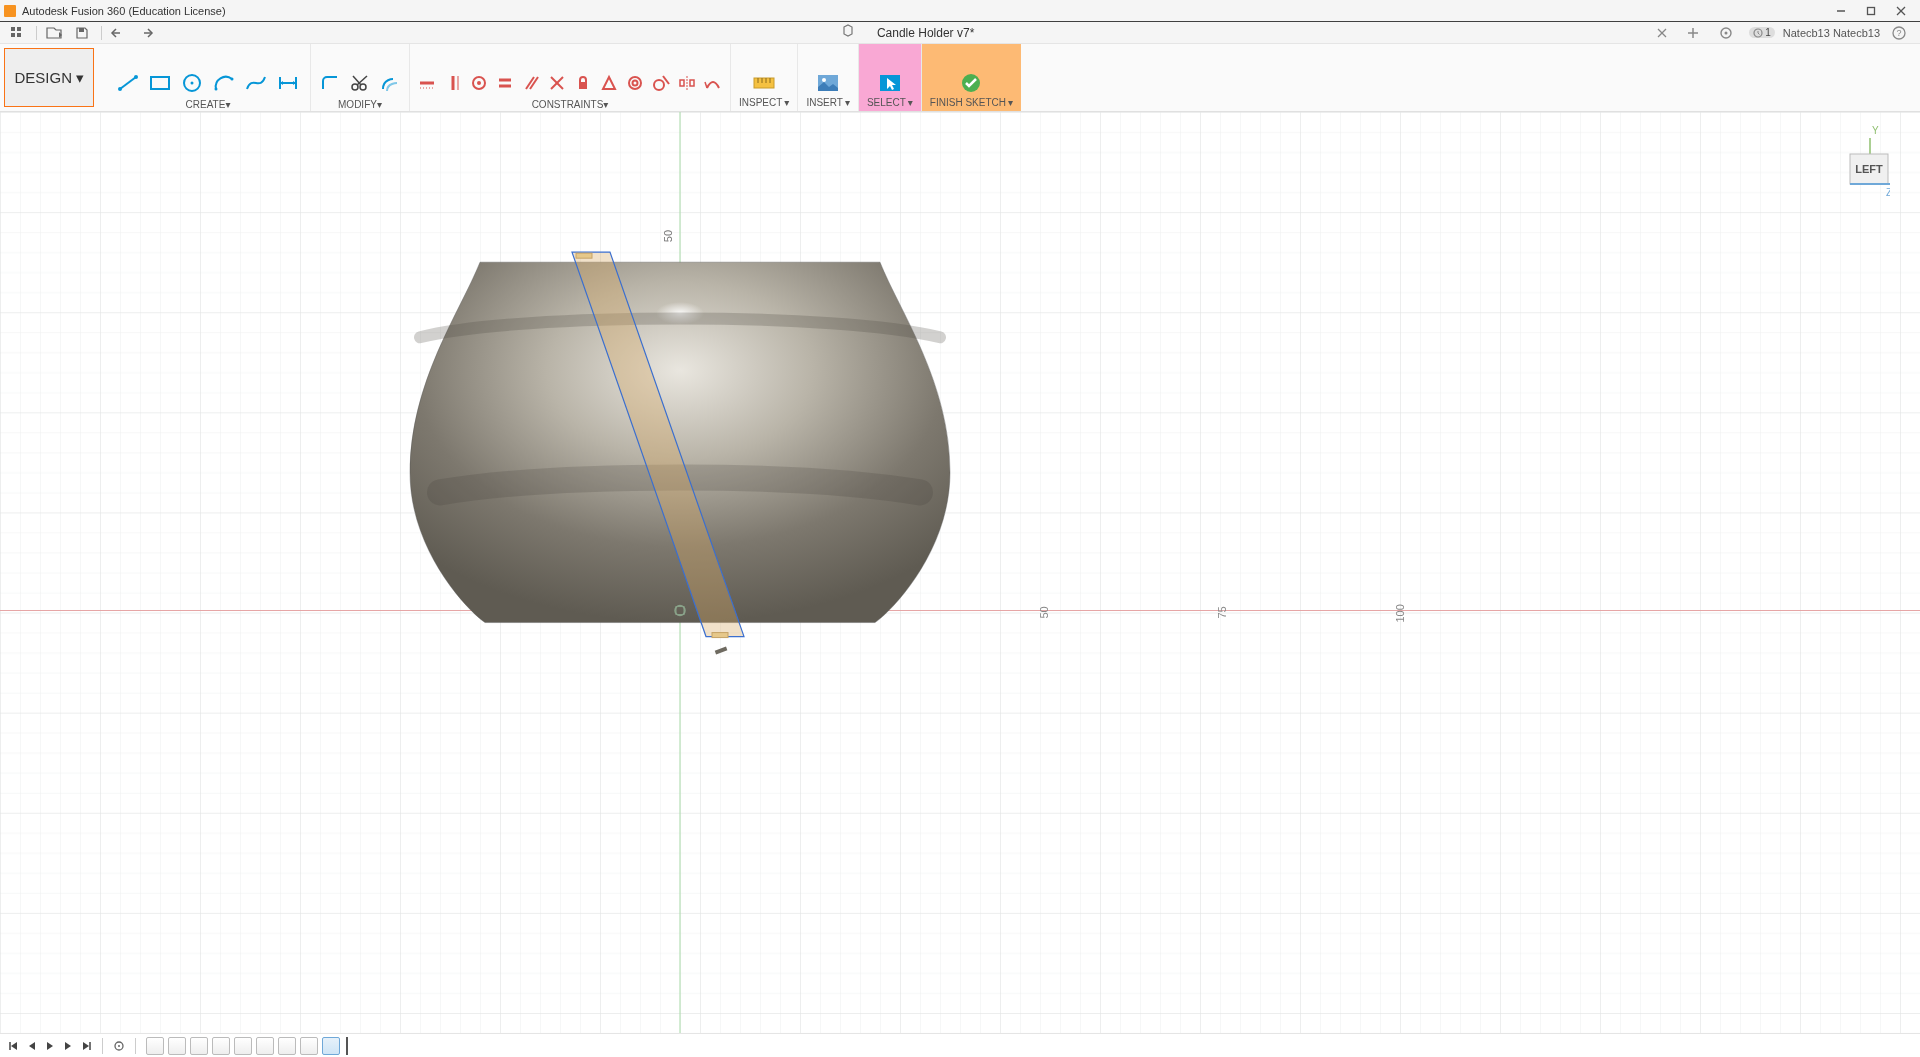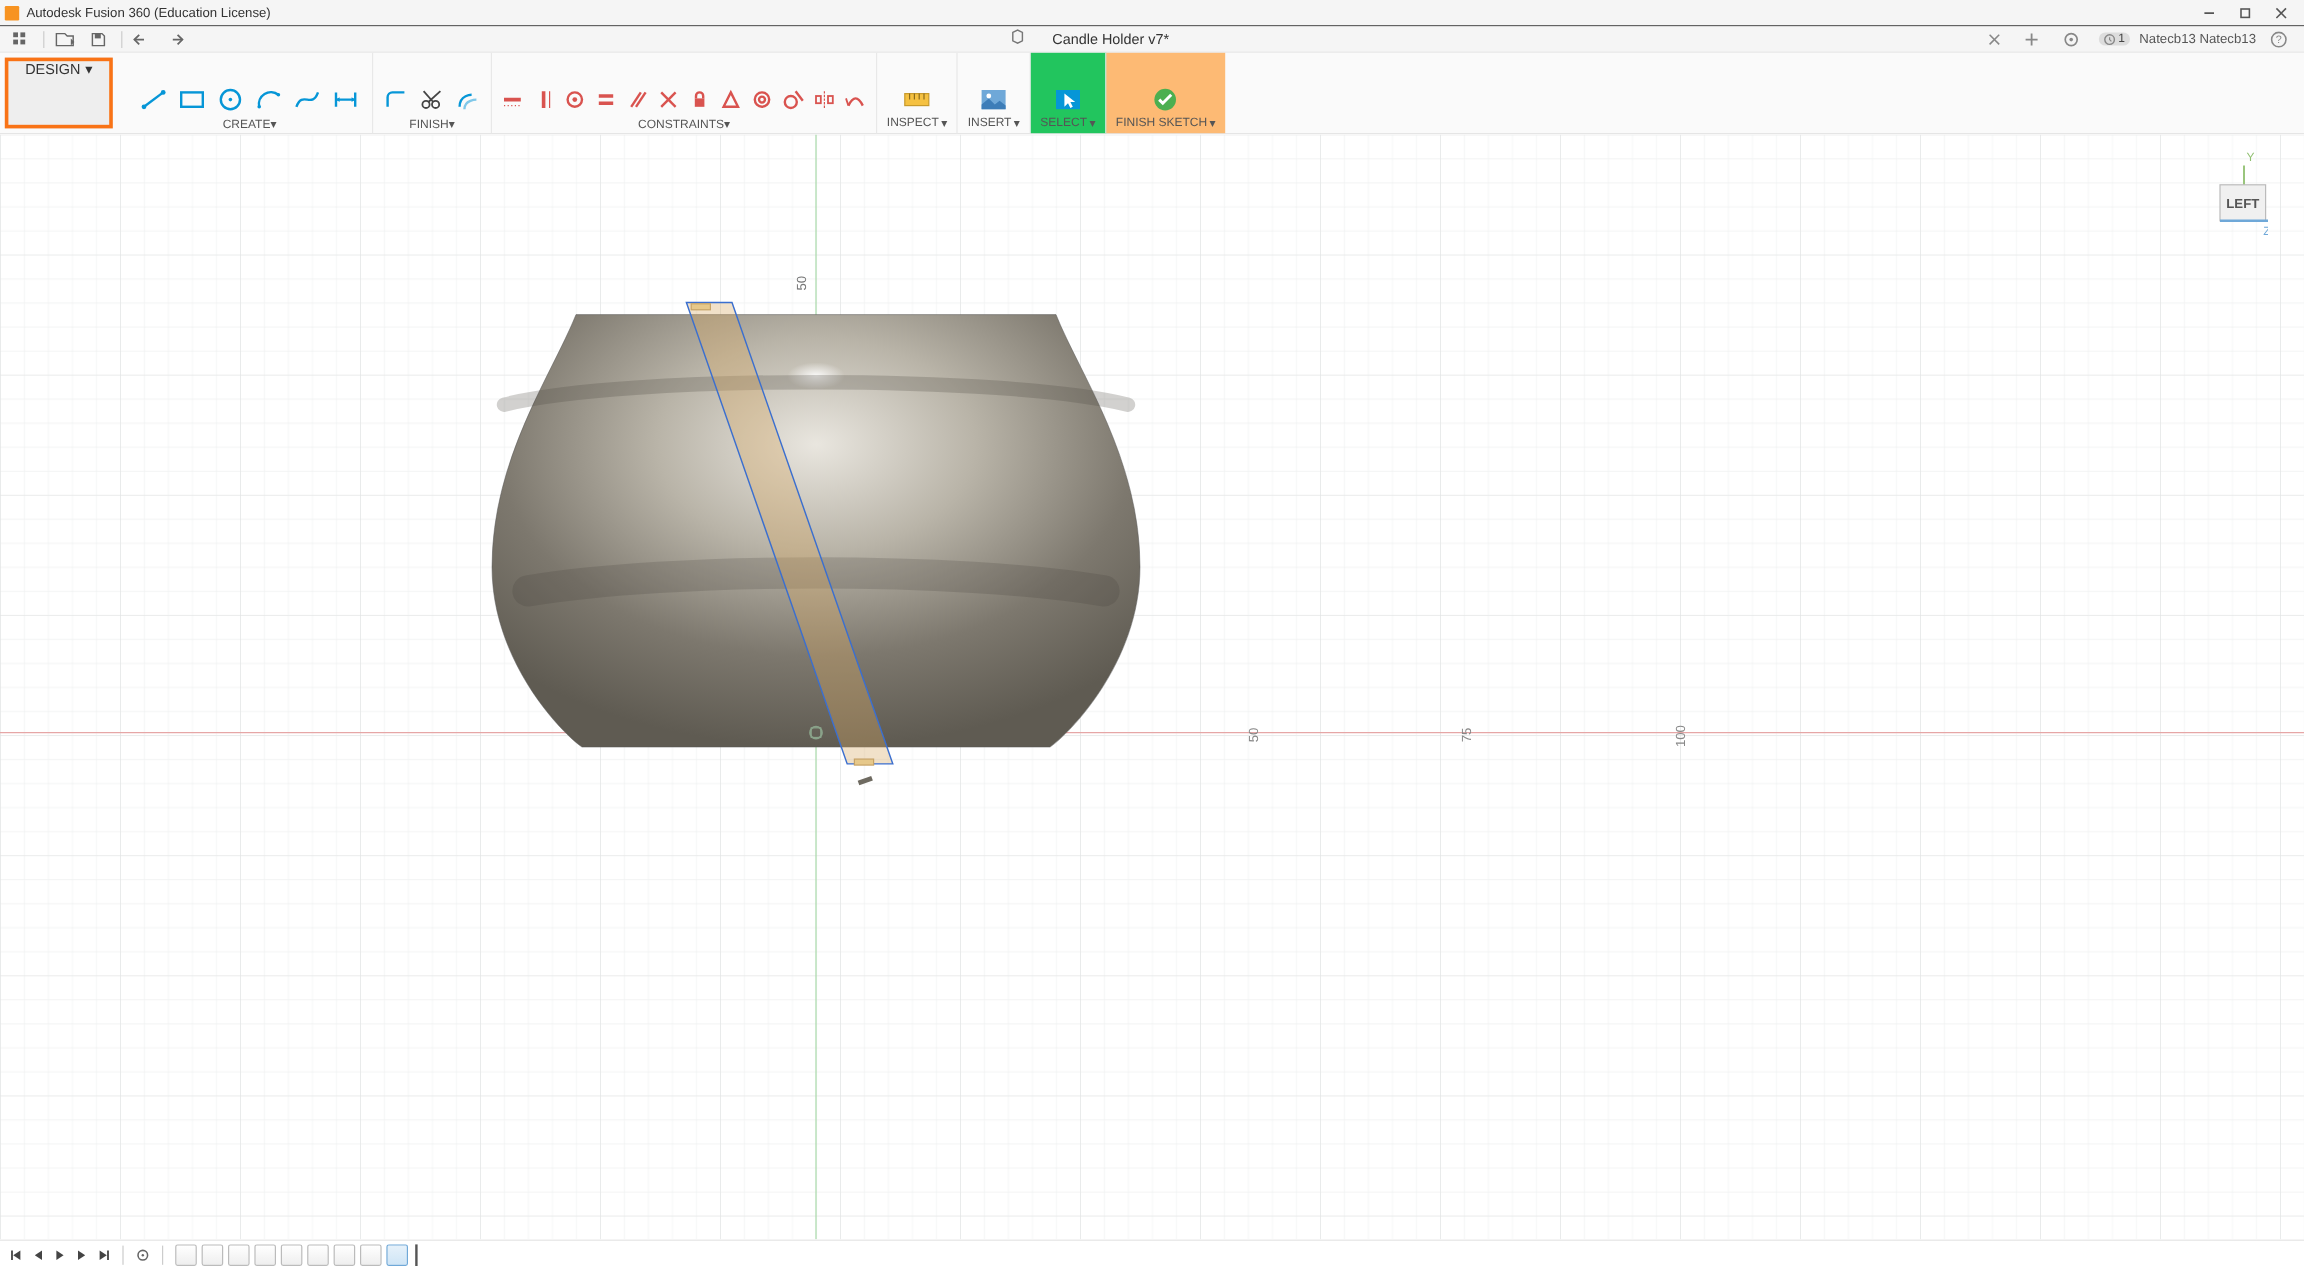--- a/index.html
+++ b/index.html
@@ -24,21 +24,21 @@
   .quickbar{height:22px;background:var(--titlebar-bg);display:flex;align-items:center;padding:0 6px;font-size:11px;color:#333;border-bottom:1px solid #e5e5e5;}
   .quickbar .qbtn{display:flex;align-items:center;justify-content:center;height:22px;padding:0 4px;margin-right:4px;color:#555;}
   .quickbar .qbtn svg{display:block;}
   .qsep{width:1px;height:14px;background:#ccc;margin:0 4px;}
   .quickbar .center{flex:1;display:flex;align-items:center;justify-content:center;gap:22px;color:#333;font-size:12px;}
   .quickbar .right{display:flex;align-items:center;gap:8px;color:#555;font-size:11px;}
   .badge{background:#ddd;border-radius:8px;padding:0 4px;font-size:10px;color:#444;display:inline-flex;align-items:center;gap:2px;}
 
   
   .toolbar{background:#fafafa;border-bottom:1px solid #e0e0e0;height:68px;display:flex;align-items:stretch;}
-  .design-btn{width:90px;display:flex;align-items:flex-start;justify-content:center;font-size:12px;color:#333;margin:4px;border:3px solid #f97316;background:#eee;gap:4px;}
+  .design-btn{width:90px;display:flex;align-items:center;justify-content:center;font-size:15px;color:#333;margin:4px;border:1px solid #f97316;background:#eee;gap:4px;}
   .workspace{flex:1;display:flex;flex-direction:column;}
   .tabs{height:22px;display:flex;align-items:flex-end;padding-left:8px;gap:32px;font-size:11px;color:#555;}
   .tabs .tab{height:22px;display:flex;align-items:center;padding:0 4px;}
   .tabs .tab.active{color:var(--blue);border-bottom:3px solid var(--blue);}
   .ribbon{flex:1;display:flex;align-items:stretch;padding-left:8px;}
   .group{display:flex;flex-direction:column;align-items:center;justify-content:flex-end;padding:0 8px;border-right:1px solid #e8e8e8;}
   .group:last-child{border-right:none;}
   .group .icons{display:flex;align-items:center;gap:8px;height:28px;}
   .group .glabel{font-size:10px;color:#555;height:14px;display:flex;align-items:center;gap:0;}
   .big-group{padding:0 10px;}
@@ -241,21 +241,21 @@
               </svg>
             </span>
           <span class="icon-btn">
               <svg width="22" height="20">
                 <path d="M4 16 C4 6 14 6 14 6" fill="none" stroke="#0696d7" stroke-width="2"></path>
                 <path d="M8 18 C8 10 18 10 18 10" fill="none" stroke="#0696d7" stroke-width="2" opacity="0.5"></path>
               </svg>
             </span>
         </div>
         <div class="glabel">
-            <span>FINISH</span>
+            <span>MODIFY</span>
             <span>▾</span>
           </div>
       </div>
 
       <div class="group">
         <div class="icons">
           <span class="icon-btn">
               <svg width="18" height="18">
                 <line x1="2" y1="9" x2="16" y2="9" stroke="#d9534f" stroke-width="3"></line>
                 <line x1="2" y1="14" x2="16" y2="14" stroke="#d9534f" stroke-width="1" stroke-dasharray="1 2"></line>
@@ -361,21 +361,21 @@
                 <path d="M3 15l6-5 5 5 4-3 5 4v3H3z" fill="#3d7db8"></path>
               </svg>
             </span>
         </div>
         <div class="cell-label">
             <span>INSERT</span>
             <span>▾</span>
           </div>
       </div>
 
-      <div class="select-cell" style="background:#22c55e;">
+      <div class="select-cell" style="background:#f9a8d4;">
         <div class="cell-icon">
           <span class="icon-btn">
               <svg width="26" height="22">
                 <rect x="3" y="3" width="20" height="16" fill="#0696d7"></rect>
                 <path d="M10 6l0 11 3-3 2 4 2-1-2-4h4z" fill="#fff"></path>
               </svg>
             </span>
         </div>
         <div class="cell-label">
             <span>SELECT</span>

